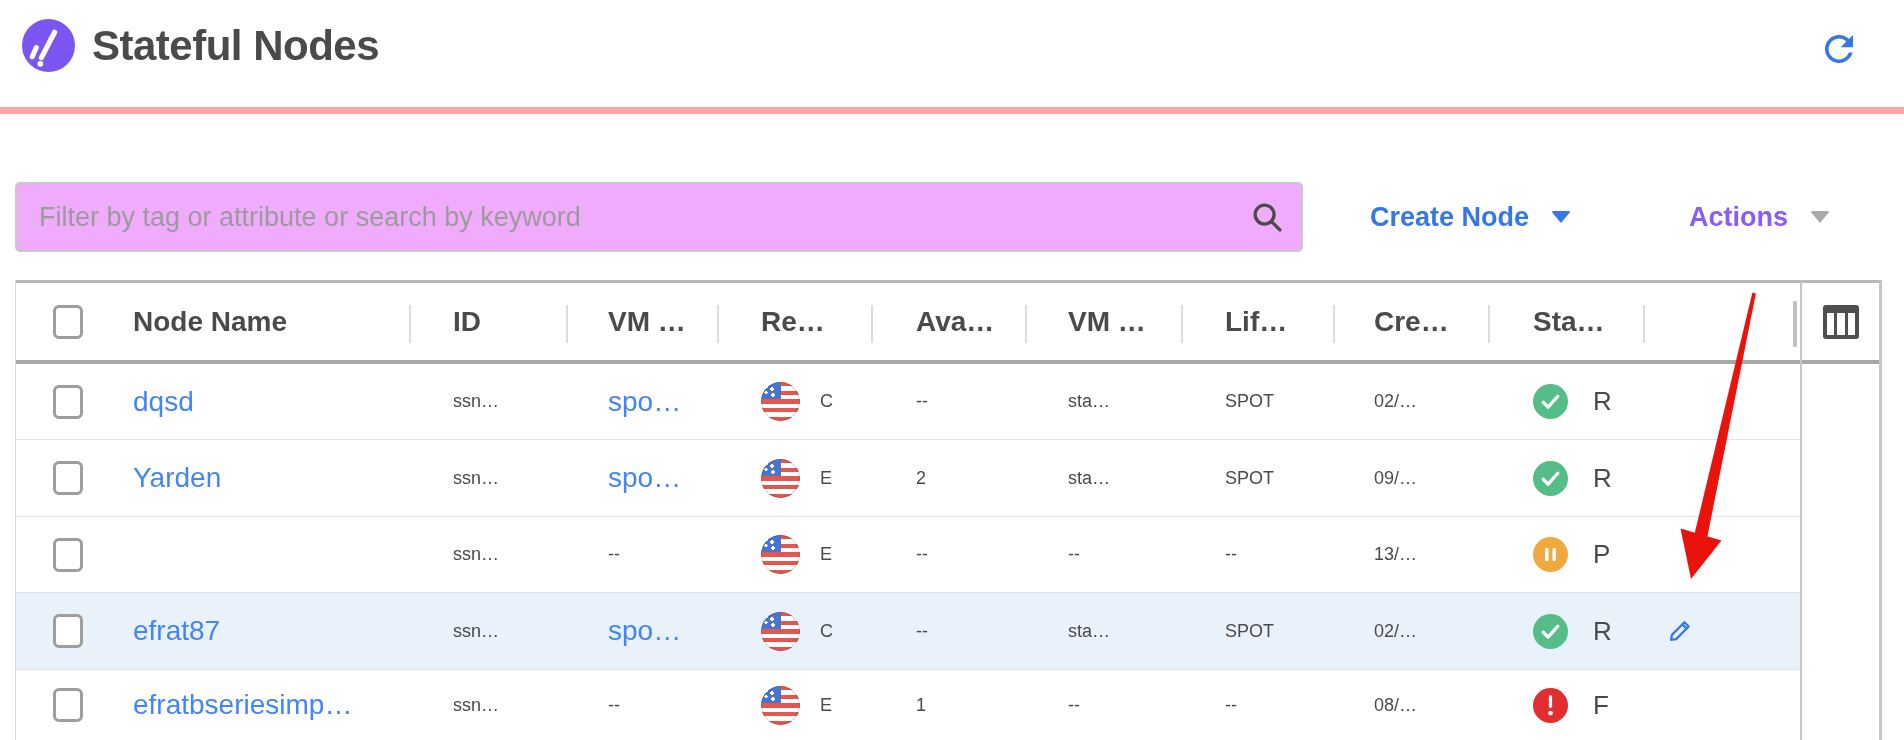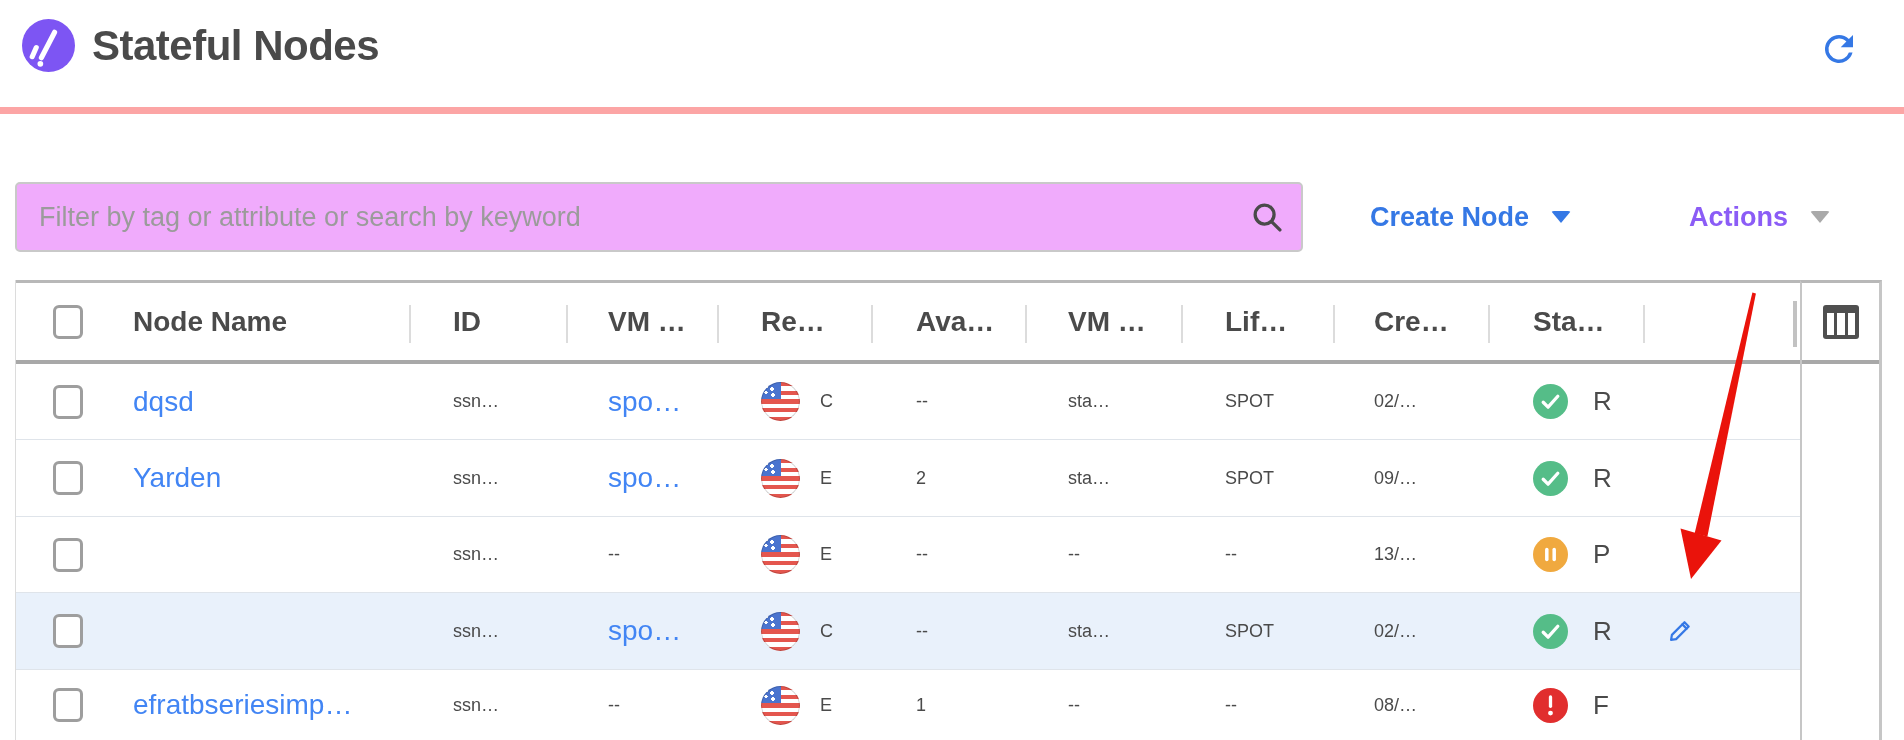--- a/index.html
+++ b/index.html
@@ -239,20 +239,23 @@
           <rect x="20" y="11" width="3.6" height="14" rx="1.8" fill="#fff"></rect>
         </svg>
       <span class="status-text">P</span>
     </div>
   </div>
 
   <div class="trow hl" style="top:313px;height:76px">
     <div class="cell c-cb">
         <span class="cb"></span>
       </div>
+    <div class="cell c-name">
+        <a class="link">efrat87</a>
+      </div>
     <div class="cell c-id">
         <span class="txt">ssn…</span>
       </div>
     <div class="cell c-vmimg">
         <a class="link">spo…</a>
       </div>
     <div class="cell c-region">
         <span class="flag"></span>
         <span class="txt">C</span>
       </div>

